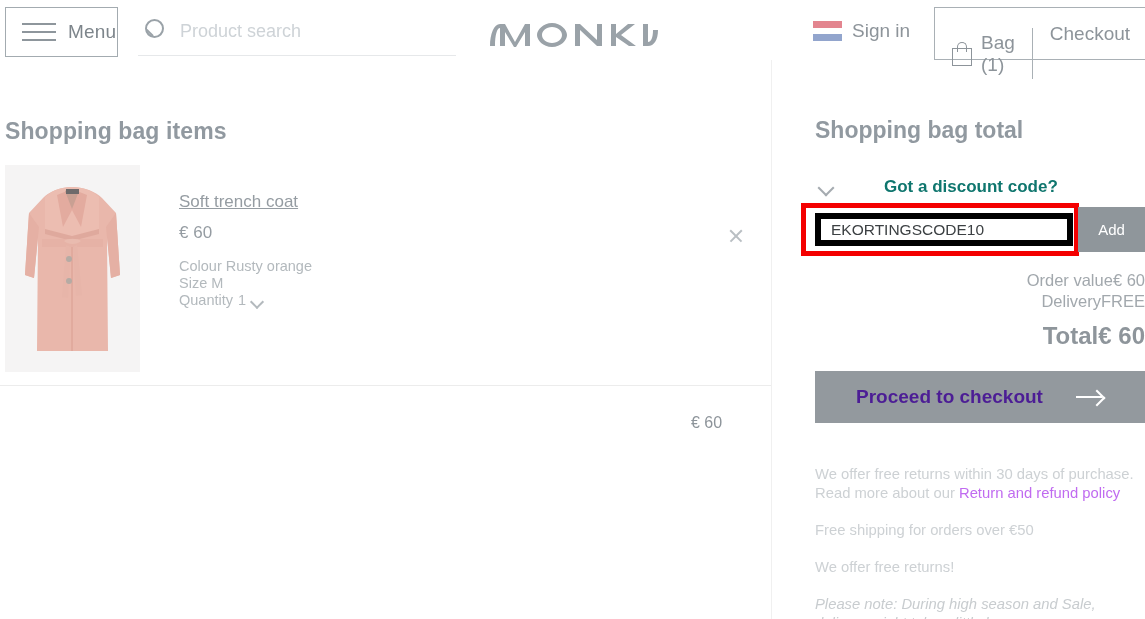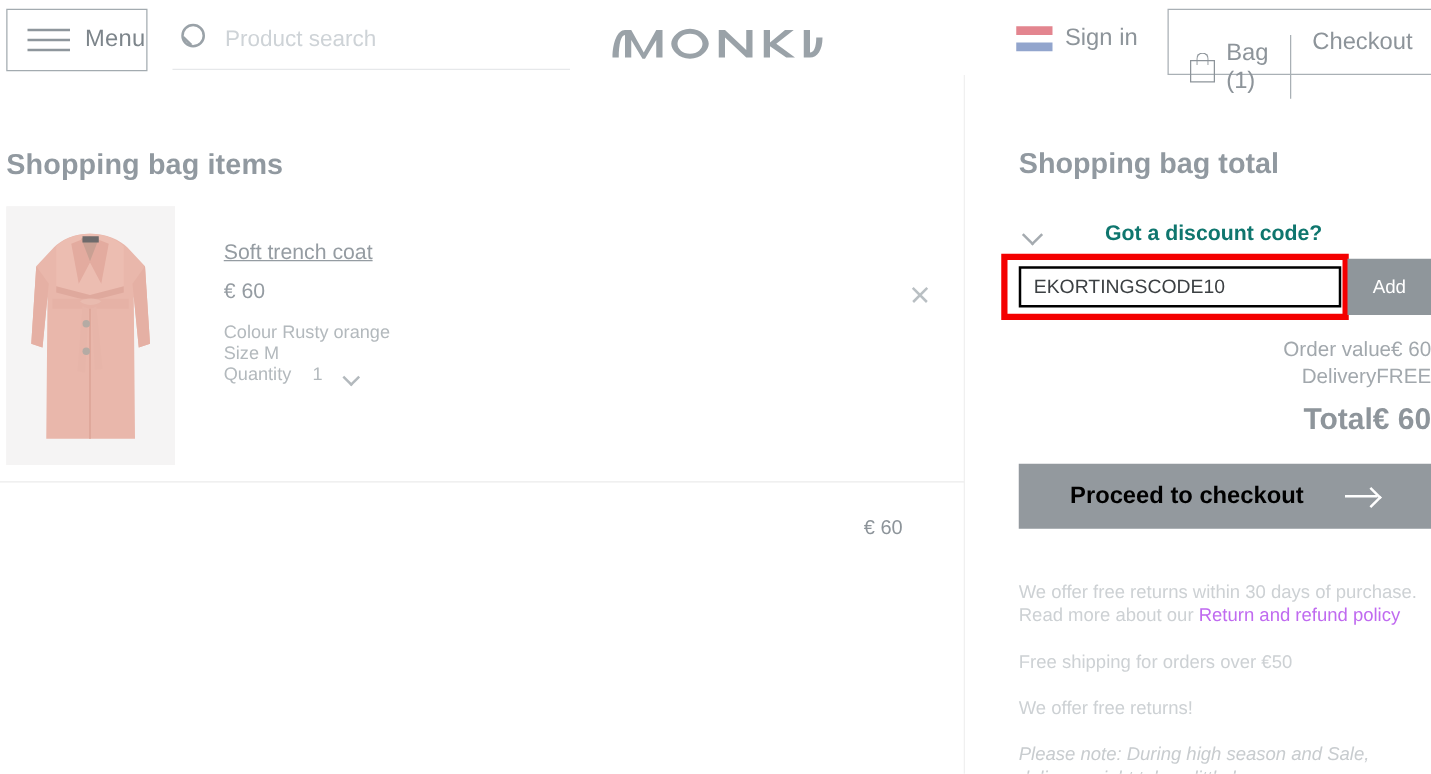--- a/index.html
+++ b/index.html
@@ -86,21 +86,21 @@
   .product-img {
     position:absolute; left:5px; top:98px; width:135px; height:207px;
     background:#f4f4f4; overflow:hidden;
   }
   .product-img svg { display:block; }
 
   .prod-info { position:absolute; left:179px; top:125px; }
   .prod-name { font-size:17px; color:#959ca2; margin-bottom:11px;text-decoration:underline; }
   .prod-price { font-size:17px; color:#959ca2; }
   .prod-meta { position:absolute; left:179px; top:191px; font-size:14.5px; line-height:17px; color:#b3b9bd; }
-  .prod-meta .qrow { display:flex; align-items:center; gap:17px; cursor:pointer; }
+  .prod-meta .qrow { display:flex; align-items:center; gap:5px; cursor:pointer; }
   .chev-sm {
     width:13px; height:8px; position:relative; display:inline-block;
   }
   .chev-sm:before {
     content:""; position:absolute; left:1px; top:0px; width:8px; height:8px;
     border-right:2px solid #b3b9bd; border-bottom:2px solid #b3b9bd;
     transform:rotate(45deg);
   }
   .remove-x {
     position:absolute; left:728px; top:161px; width:16px; height:16px; cursor:pointer;
@@ -129,38 +129,38 @@
     transform:rotate(45deg);
   }
   .discount-label { font-size:17px; font-weight:bold; color:#0f766e;margin-left:39px; }
 
   .redbox {
     position:absolute; left:-4px; top:136px; width:278px; height:53px;
     border:5px solid #f40000; background:transparent; pointer-events:none;
   }
   .code-input {
     position:absolute; left:10px; top:146px; width:258px; height:33px;
-    border:2px solid #000000; background:#fff; outline:none;
+    border:6px solid #000000; background:#fff; outline:none;
     padding:0 10px; font-family:"Liberation Sans", sans-serif;
     font-size:15.5px; color:#3c4043;
   }
   .add-btn {
     position:absolute; left:273px; top:140px; width:67px; height:45px;
     background:#8f969b; color:#ffffff; border:none; cursor:pointer;
     font-family:"Liberation Sans", sans-serif; font-size:15px;
     display:flex; align-items:center; justify-content:center;
   }
 
   .totals { position:absolute; left:10px; top:203px; width:330px; }
   .trow { display:flex; justify-content:flex-end; align-items:baseline; font-size:16.5px; color:#a2a8ad; line-height:21px; }
   .trow.grand { font-size:24px; font-weight:bold; color:#8e959b; margin-top:9px; line-height:30px; }
 
   .proceed-btn {
     position:absolute; left:10px; top:304px; width:330px; height:52px;
-    background:#93999e; border:none; cursor:pointer; color:#000000;
+    background:#93999e; border:none; cursor:pointer; color:#4c1d95;
     display:flex; align-items:center; justify-content:center; gap:33px;
     font-family:"Liberation Sans", sans-serif; font-size:19px; font-weight:bold;
   }
   .arrow-r { width:28px; height:16px; position:relative; display:inline-block; }
   .arrow-r:before { content:""; position:absolute; left:0; top:7px; width:26px; height:2px; background:#fff; }
   .arrow-r:after {
     content:""; position:absolute; right:1px; top:2.5px; width:10px; height:10px;
     border-top:2px solid #fff; border-right:2px solid #fff; transform:rotate(45deg);
   }
 

